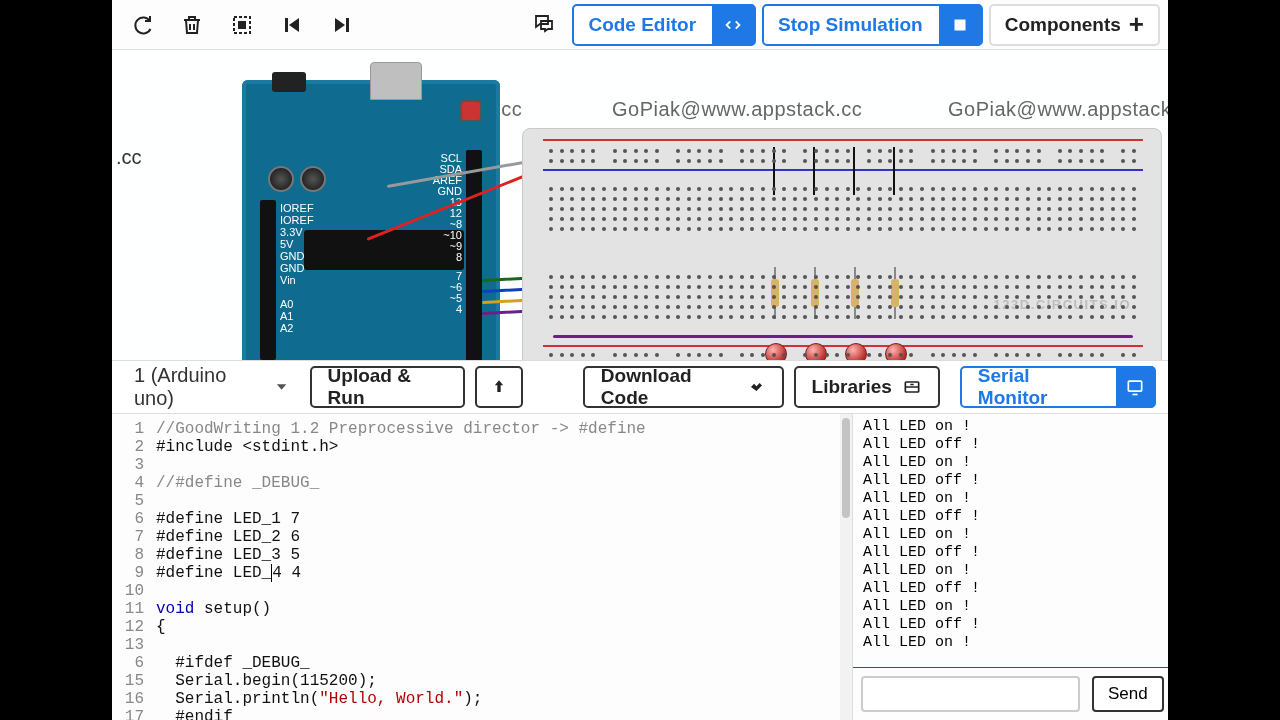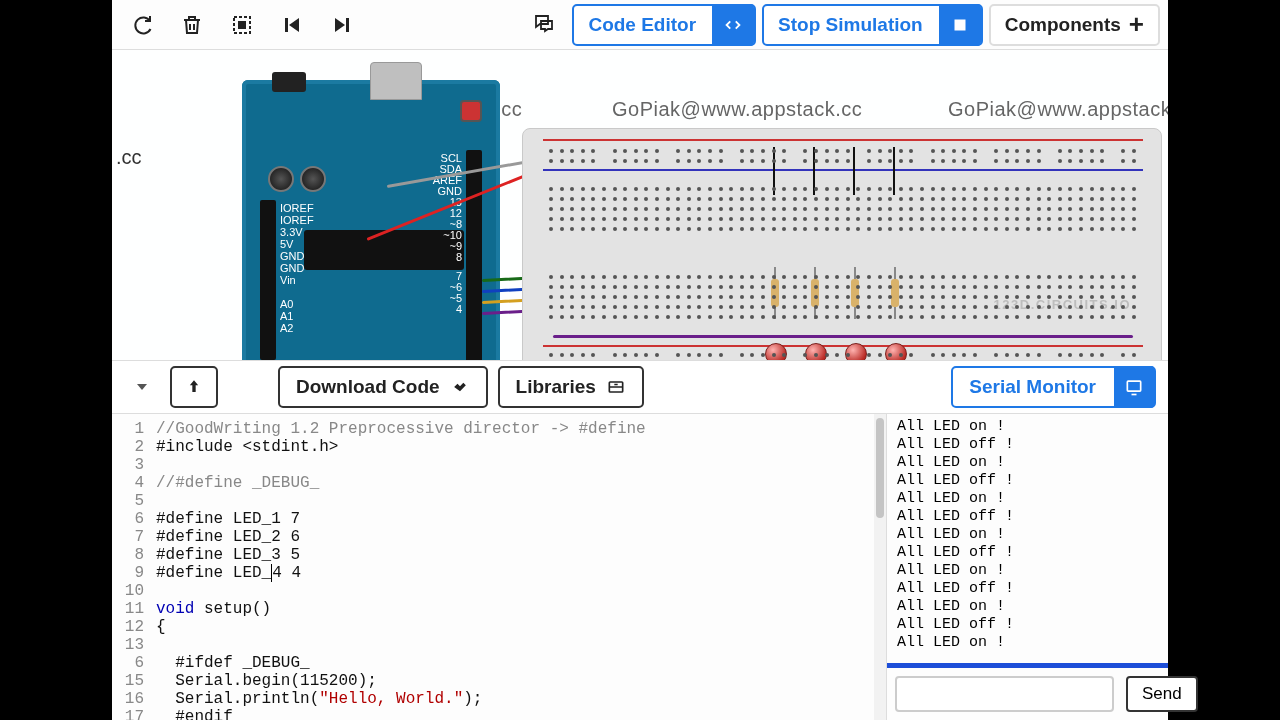--- a/index.html
+++ b/index.html
@@ -158,27 +158,27 @@
     position:relative;
   }
   .gutter { width:38px;text-align:right;color:#888;padding:6px 6px 0 0;user-select:none; }
   .codetext { padding:6px 0 0 6px;white-space:pre;color:#111; }
   .kw{color:#0000b3;}
   .str{color:#b00000;}
   .cmt{color:#888;}
   .sb { position:absolute;right:0;top:0;width:12px;height:100%;background:#f2f2f2; }
   .sb-thumb{position:absolute;right:2px;top:4px;width:8px;height:100px;background:#c4c4c4;border-radius:4px;}
   .monitor {
-    width:282px;border-left:1px solid #ddd;
+    width:316px;border-left:1px solid #ddd;
     display:flex;flex-direction:column;
     font-family:"Courier New",monospace;font-size:15px;
   }
   .monlog{flex:1;padding:4px 10px;overflow:hidden;}
   .monlog div{line-height:18px;}
-  .monsend{display:flex;gap:12px;padding:8px;border-top:5px solid #1d4ed8;}
+  .monsend{display:flex;gap:12px;padding:8px;border-top:1px solid #1d4ed8;}
   .monsend input{flex:1;height:36px;border:2px solid #ccc;border-radius:4px;padding:0 8px;font-size:15px;}
   .monsend button{height:36px;padding:0 14px;border:2px solid #333;border-radius:4px;background:#fff;font-size:17px;font-weight:500;cursor:pointer;}
 </style>
 </head>
 <body>
 
 <div class="stage">
 
   <div class="toolbar">
     <div class="tool-left">
@@ -1013,23 +1013,27 @@
         <div class="pinhole" style="left: 556px; top: 224px;"></div>
         <div class="pinhole" style="left: 566.6px; top: 224px;"></div>
         <div class="pinhole" style="left: 577.2px; top: 224px;"></div>
         <div class="pinhole" style="left: 598.4px; top: 224px;"></div>
         <div class="pinhole" style="left: 609px; top: 224px;"></div>
       </div>
   </div>
 
   <div class="ed-bar">
     <div class="drop">
+      <span>1 (Arduino uno)</span>
       <svg viewBox="0 0 16 16">
           <path d="M3 5l5 6 5-6z" fill="#555"></path>
         </svg>
+    </div>
+    <div class="btn">
+      <span>Upload &amp; Run</span>
     </div>
     <div class="btn" style="padding:0 12px">
       <svg viewBox="0 0 24 24" fill="#222">
           <path d="M12 4l5 6h-3v8h-4v-8H7z"></path>
         </svg>
     </div>
     <div style="flex:0 0 40px"></div>
     <div class="btn">
       <span>Download Code</span>
       <svg viewBox="0 0 24 24" fill="#222">

